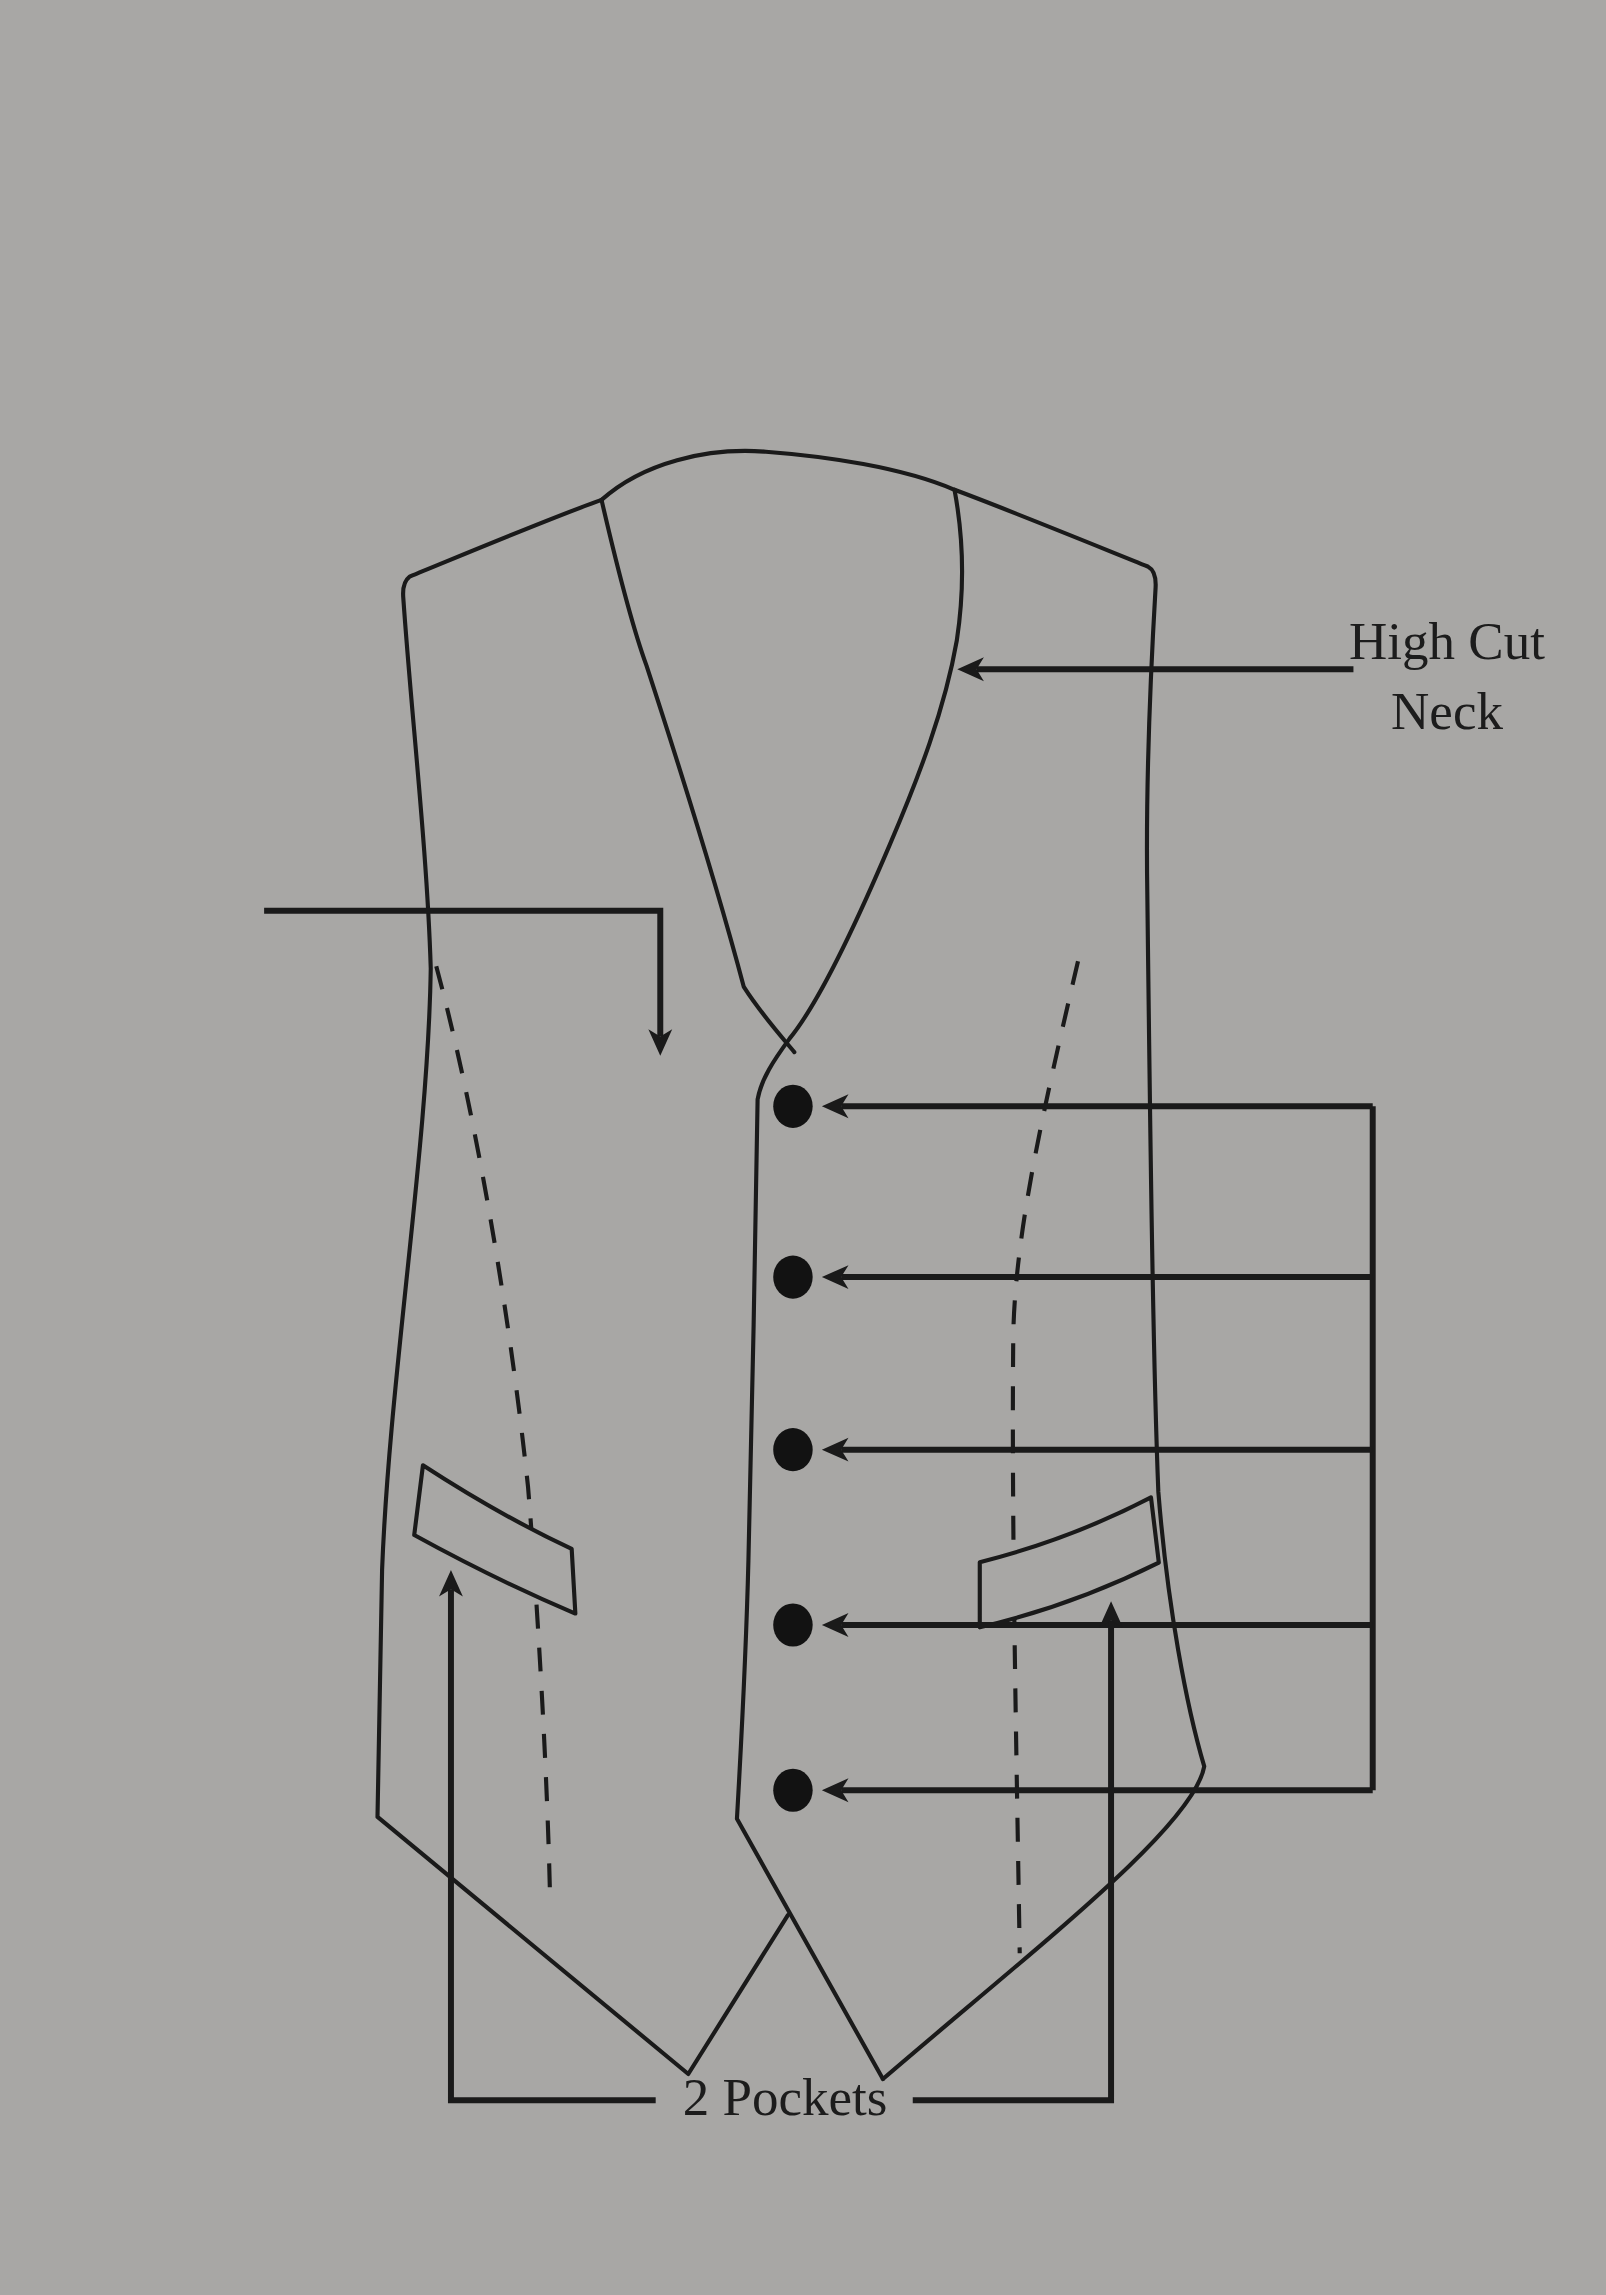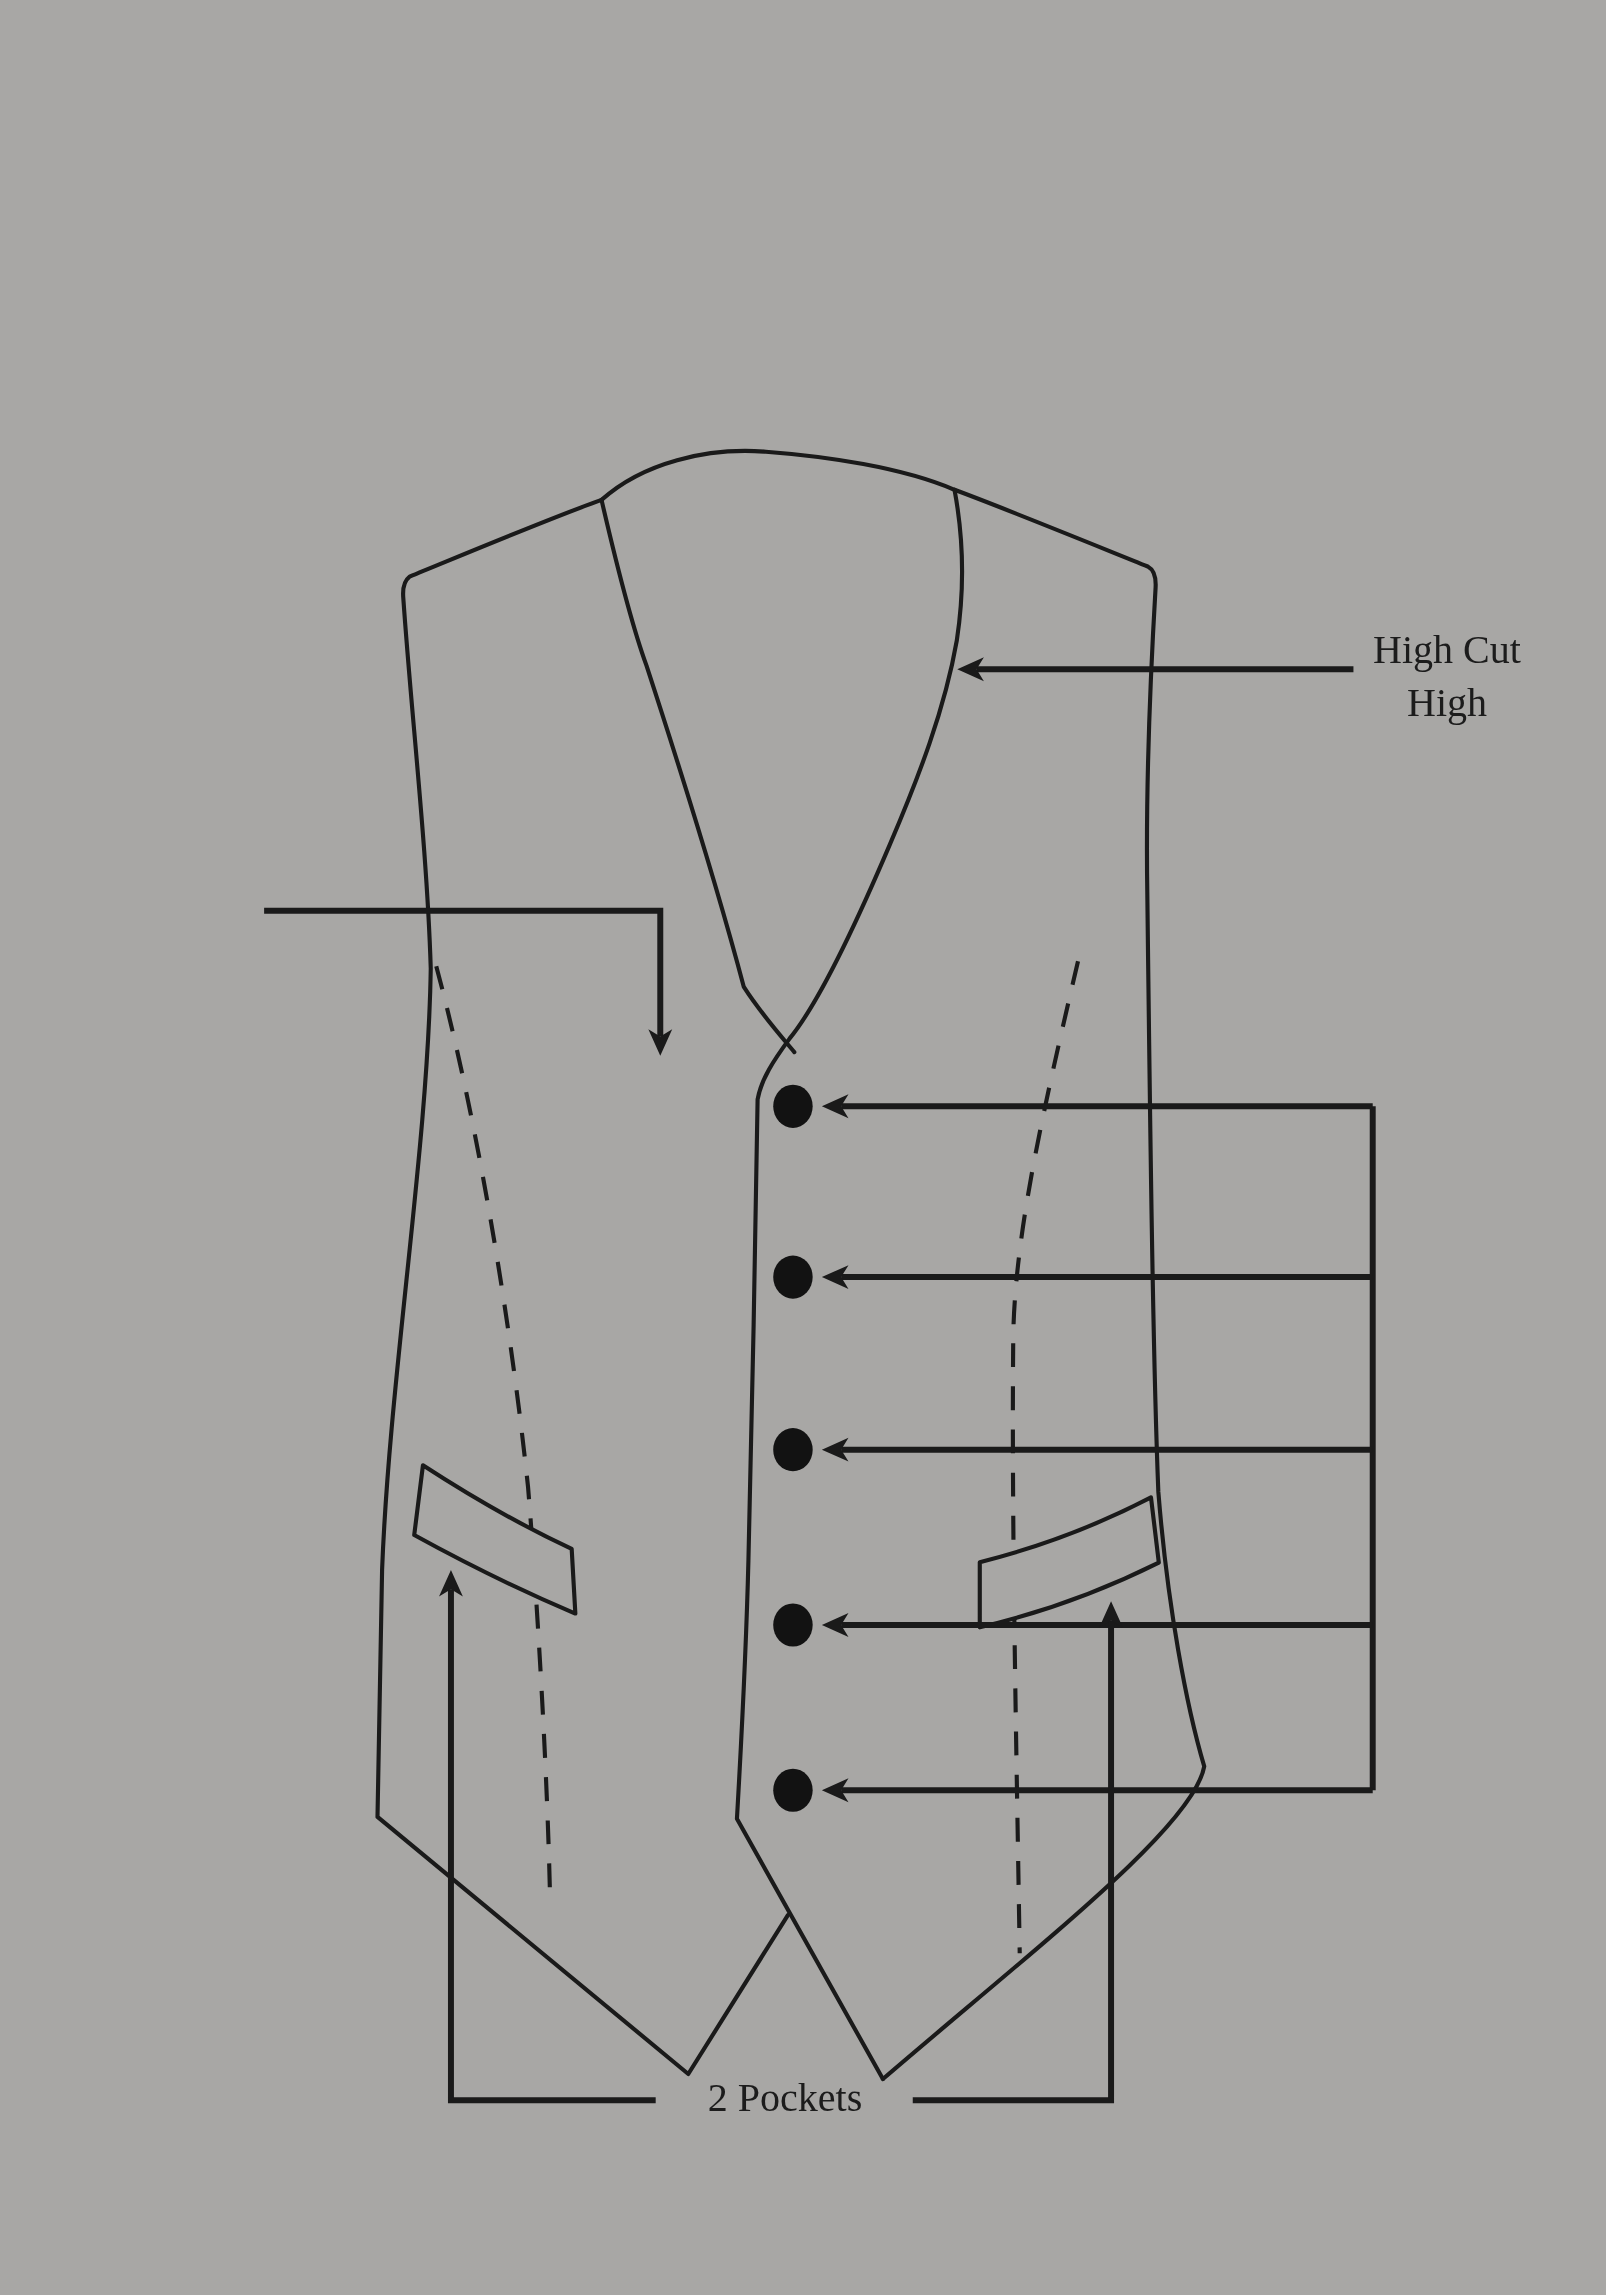--- a/index.html
+++ b/index.html
@@ -24,21 +24,21 @@
   .vest-dashed{fill:none;stroke:var(--color-line);stroke-width:9;stroke-linecap:butt;stroke-dasharray:52 42;}
   .pocket{fill:var(--color-background);stroke:var(--color-line);stroke-width:9;stroke-linejoin:round;}
   .button-dot{fill:var(--color-button);}
   .leader{fill:none;stroke:var(--color-line);stroke-width:13;stroke-linecap:butt;stroke-linejoin:miter;}
   .arrowhead{fill:var(--color-line);stroke:none;}
 
   .label{
     position:absolute;
     transform:translate(-50%,-50%);
     color:var(--color-text);
-    font-size:40px;
+    font-size:53px;
     line-height:1.32;
     text-align:center;
     white-space:nowrap;
   }
   .label span{display:block;}
 </style>
 </head>
 <body>
 
 <div class="canvas">
@@ -109,21 +109,21 @@
     <polygon class="arrowhead" points="1790,3900 1848,3874 1832,3900 1848,3926"></polygon>
 
     <path class="leader" d="M1428,4575 L982,4575 L982,3462"></path>
     <polygon class="arrowhead" points="982,3420 956,3478 982,3462 1008,3478"></polygon>
     <path class="leader" d="M1988,4575 L2420,4575 L2420,3530"></path>
     <polygon class="arrowhead" points="2420,3488 2394,3546 2420,3530 2446,3546"></polygon>
   </svg>
 
   <div class="label" style="left:1447px; top:677px;">
     <span>High Cut</span>
-    <span>High</span>
+    <span>Neck</span>
   </div>
 
 
 
   <div class="label" style="left:785px; top:2098px;">
     <span>2 Pockets</span>
   </div>
 
 </div>
 

